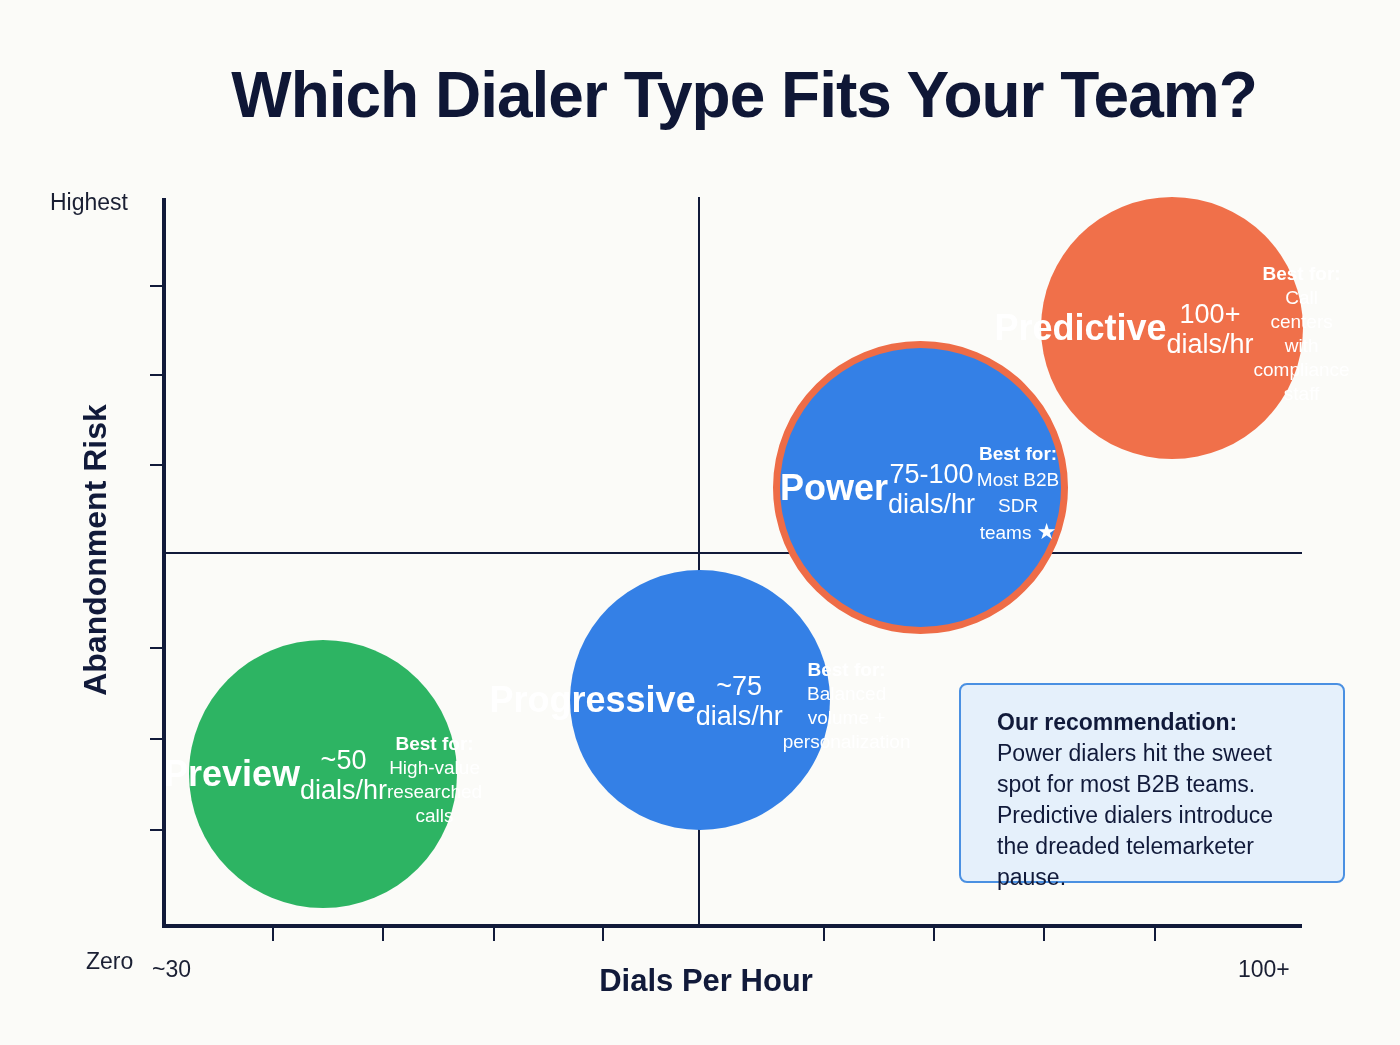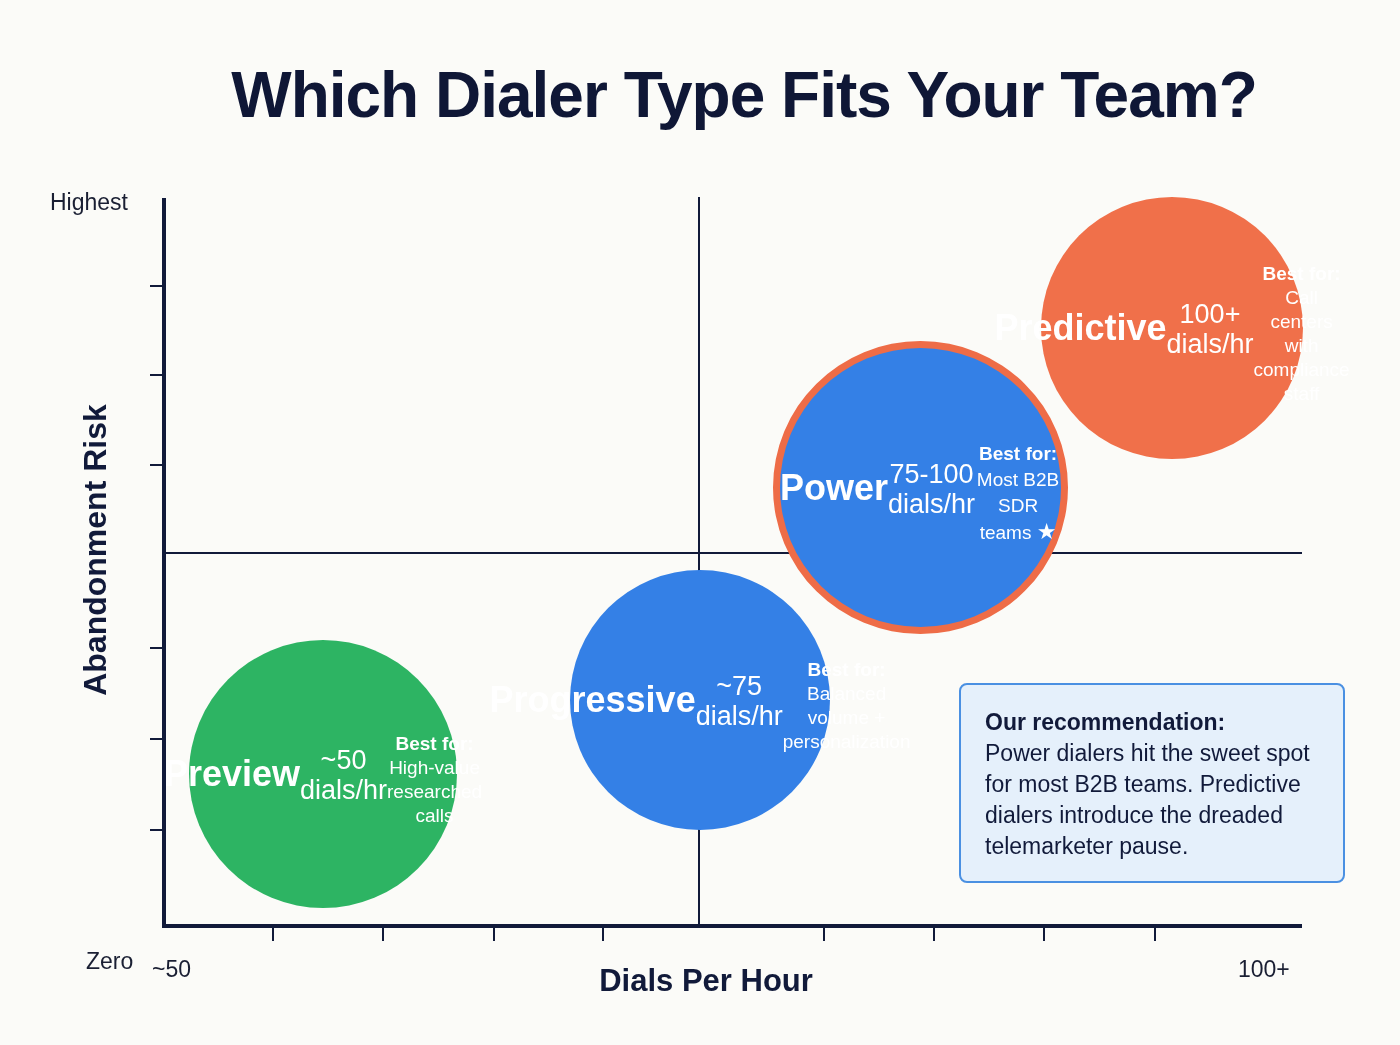--- a/index.html
+++ b/index.html
@@ -40,21 +40,21 @@
       color: #fff; text-align: center; box-sizing: border-box;
     }
     .bubble .name { font-weight: 700; font-size: 36px; line-height: 42px; }
     .bubble .rate { font-size: 27px; line-height: 30px; margin-top: 2px; }
     .bubble .best { font-size: 19px; line-height: 24px; margin-top: 12px; }
     .bubble .best b { font-weight: 700; }
     .rec-box {
       position: absolute; left: 959px; top: 683px; width: 386px; height: 200px;
       box-sizing: border-box;
       background: #e5f0fb; border: 2px solid #4a90e2; border-radius: 8px;
-      padding: 22px 24px;
+      padding: 22px 36px;
       font-size: 23px; line-height: 31px; color: #111a3a;
     }
     .rec-box .rec-title { font-weight: 700; }
   </style>
 </head>
 <body>
 
 <div class="title">Which Dialer Type Fits Your Team?</div>
 
 <div class="axis-line" style="left:162px; top:198px; width:4px; height:730px;"></div>
@@ -77,21 +77,21 @@
 <div class="tick" style="left:1043px; top:928px; width:2px; height:13px;"></div>
 <div class="tick" style="left:1154px; top:928px; width:2px; height:13px;"></div>
 
 <div class="quad-line" style="left:698px; top:197px; width:2px; height:728px;"></div>
 <div class="quad-line" style="left:164px; top:552px; width:1138px; height:2px;"></div>
 
 <div class="ylabel">Abandonment Risk</div>
 <div class="xlabel">Dials Per Hour</div>
 <div class="tick-label" style="left:50px; top:189px;">Highest</div>
 <div class="tick-label" style="left:86px; top:948px;">Zero</div>
-<div class="tick-label" style="left:152px; top:956px;">~50</div>
+<div class="tick-label" style="left:152px; top:956px;">~30</div>
 <div class="tick-label" style="left:1238px; top:956px;">100+</div>
 
 <div class="bubble" style="left:189px; top:640px; width:268px; height:268px; background:#2db463;">
   <div class="name">Preview</div>
   <div class="rate">~50 dials/hr</div>
   <div class="best" style="width:210px;">
     <b>Best for:</b>
     <span>High-value researched calls</span>
   </div>
 </div>

